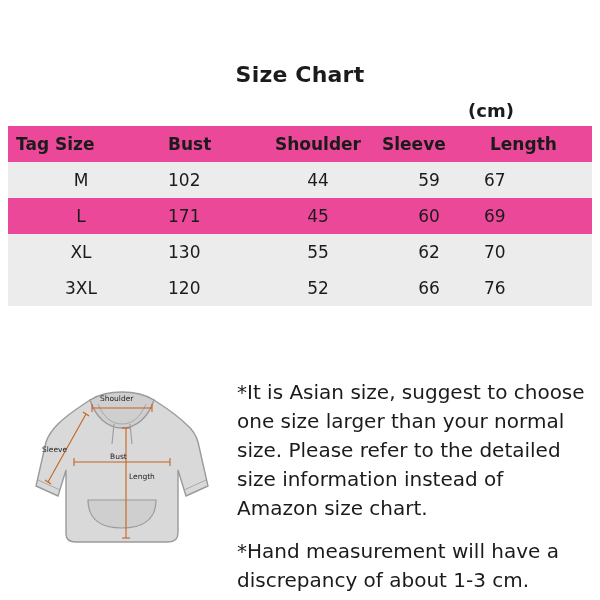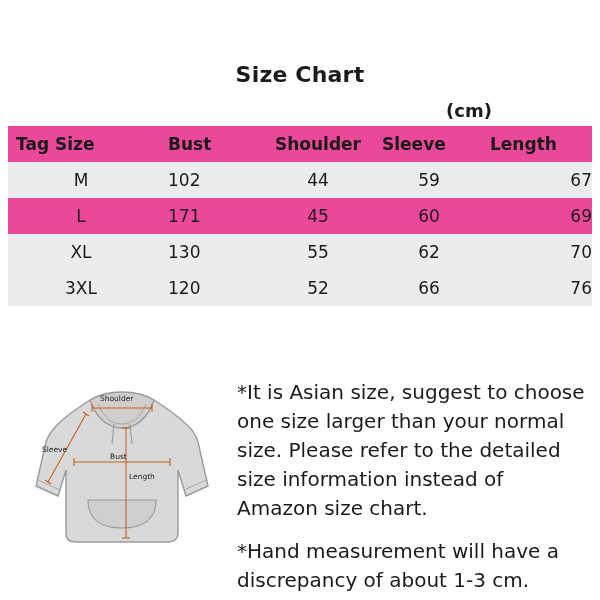--- a/index.html
+++ b/index.html
@@ -26,21 +26,21 @@
     width: 600px;
     text-align: center;
     font-size: 22px;
     font-weight: bold;
     color: #1b1b1b;
     letter-spacing: 0.2px;
   }
   .unit {
     position: absolute;
     top: 100px;
-    right: 40px;
+    right: 18px;
     font-size: 18px;
     font-weight: bold;
     color: #1b1b1b;
   }
   table.size-table {
     position: absolute;
     top: 126px;
     left: 8px;
     width: 584px;
     border-collapse: collapse;
@@ -67,21 +67,21 @@
   tr.row-dark td, tr.row-dark th { background: #ec4899; }
   tr.row-light td, tr.row-light th { background: #ececec; }
 
   .th-tag { text-align: left; padding-left: 8px !important; }
   .td-tag { text-align: center; font-weight: normal; }
   .th-bust, .td-bust { text-align: left; padding-left: 14px !important; }
   .th-shoulder, .td-shoulder { text-align: center; }
   .th-sleeve { text-align: left; padding-left: 8px !important; }
   .td-sleeve { text-align: center; margin-top: 28px; }
   .th-length { text-align: left; padding-left: 6px !important; }
-  .td-length { text-align: right; }
+  .td-length { text-align: left; }
 
   .notes {
     position: absolute;
     left: 237px;
     top: 378px;
     width: 348px;
     font-size: 20px;
     line-height: 1.45;
     color: #1b1b1b;
   }

